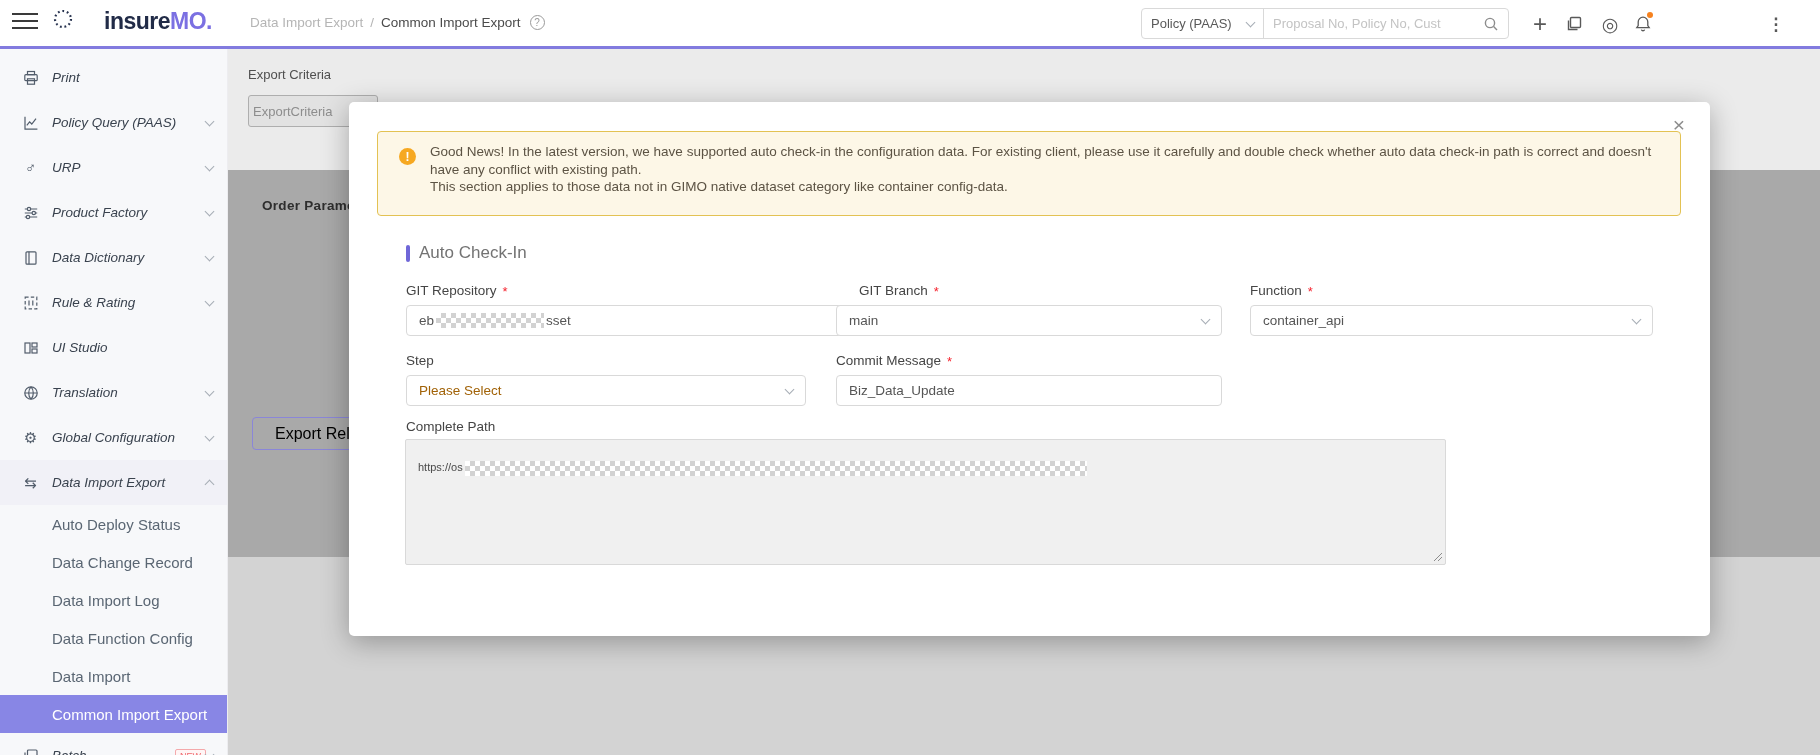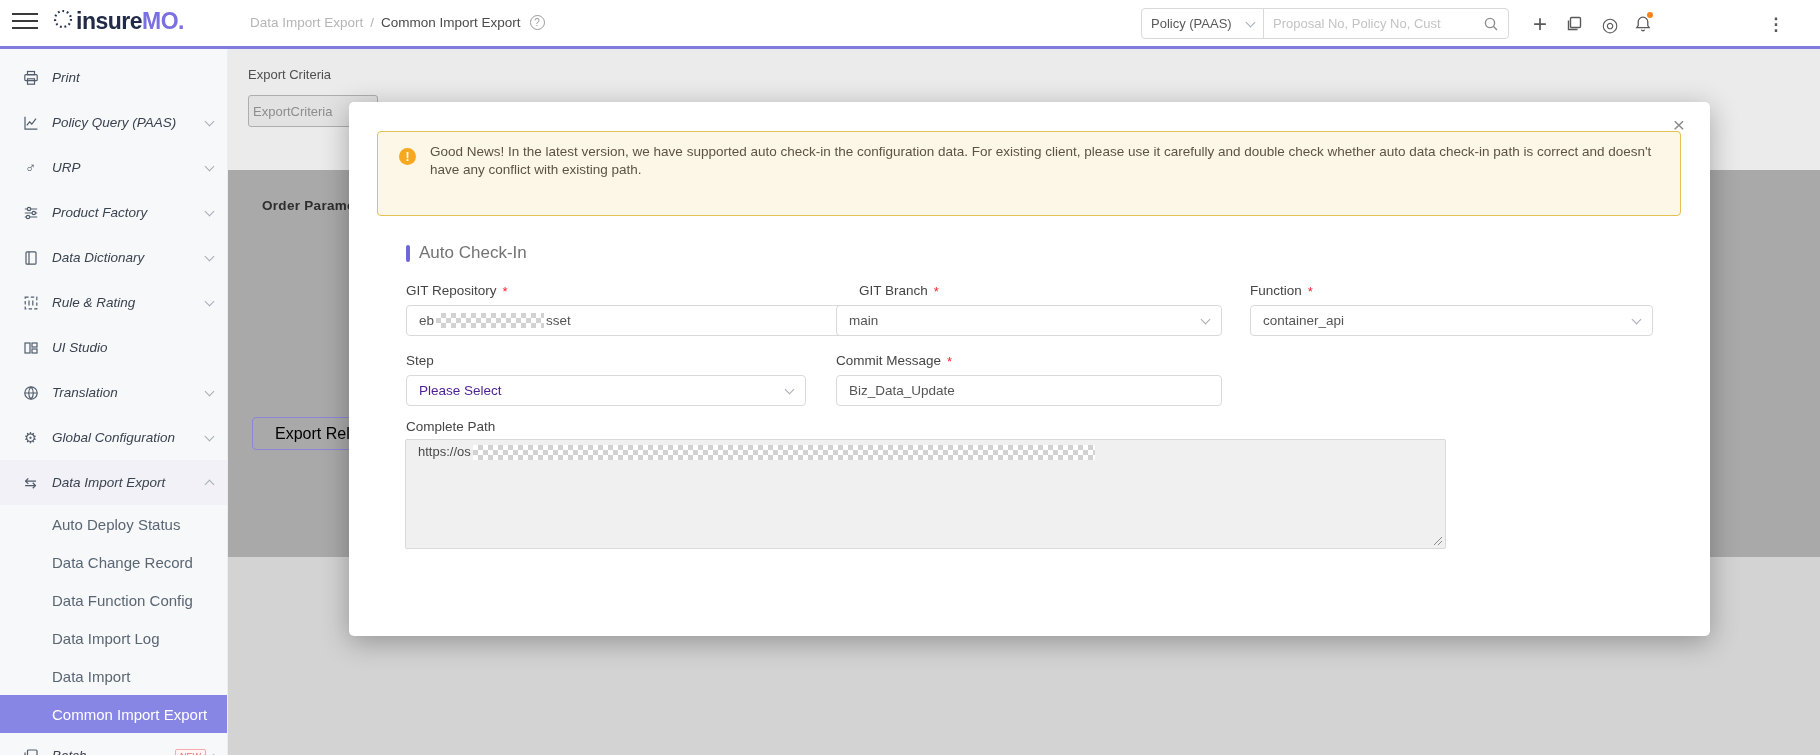--- a/index.html
+++ b/index.html
@@ -5,21 +5,21 @@
   * { margin:0; padding:0; box-sizing:border-box; }
   html,body { width:1820px; height:755px; overflow:hidden; background:#fff;
     font-family:"Liberation Sans", sans-serif; }
   #app { position:relative; width:1820px; height:755px; }
 
   
   .hdr { position:absolute; left:0; top:0; width:1820px; height:49px; background:#fff;
          border-bottom:3px solid #827bdf; z-index:30; }
   .hamburger { position:absolute; left:12px; top:13px; width:26px; height:20px; cursor:pointer; }
   .hamburger i { display:block; height:2px; background:#3a3a3a; margin-bottom:5px; }
-  .logo { position:absolute; left:52px; top:8px; display:flex; align-items:center; }
+  .logo { position:absolute; left:52px; top:8px; display:flex; align-items:center;gap:28px; }
   .logo-mark { margin-right:2px; margin-top:-6px; }
   .logo-text { font-size:23px; font-weight:bold; letter-spacing:-0.5px; }
   .logo-insure { color:#212b47; }
   .logo-mo { color:#7b70e2; }
   .crumb { position:absolute; left:250px; top:15px; font-size:13.5px; display:flex; align-items:center; gap:7px; }
   .crumb-parent { color:#b5b5b5; }
   .crumb-sep { color:#b5b5b5; }
   .crumb-cur { color:#4b4b4b; }
   .help-ic { width:15px; height:15px; border:1px solid #9a9a9a; border-radius:50%; color:#9a9a9a;
              font-size:10px; display:flex; align-items:center; justify-content:center; margin-left:2px; }
@@ -87,34 +87,34 @@
   .section-title { position:absolute; left:57px; top:141px; display:flex; align-items:center; }
   .st-bar { width:4px; height:17px; background:#6f67d8; border-radius:2px; margin-right:9px; }
   .st-text { font-size:17px; color:#737373; }
   .f-label { position:absolute; font-size:13.5px; color:#454545; display:flex; gap:6px; }
   .req { color:#f5222d; font-size:13px; margin-top:1px; }
   .sel, .inp, { }
   .sel { position:absolute; height:31px; border:1px solid #d9d9d9; border-radius:4px; background:#fff;
          display:flex; align-items:center; padding:0 12px; font-size:13.5px; color:#555;
          justify-content:space-between; cursor:pointer; }
   .sel .val { display:flex; align-items:center; overflow:hidden; white-space:nowrap; }
-  .sel .ph { color:#4c1d95; }
+  .sel .ph { color:#a16207; }
   .inp { position:absolute; height:31px; border:1px solid #d9d9d9; border-radius:4px; background:#fff;
          font-size:13.5px; color:#555; padding:0 12px; font-family:"Liberation Sans",sans-serif; outline:none; }
   .checker { display:inline-block; vertical-align:middle; height:15px; background-color:#fff;
     background-image:
       linear-gradient(45deg,#d2d2d2 25%,transparent 25%),
       linear-gradient(-45deg,#d2d2d2 25%,transparent 25%),
       linear-gradient(45deg,transparent 75%,#d2d2d2 75%),
       linear-gradient(-45deg,transparent 75%,#d2d2d2 75%);
     background-size:10px 10px; background-position:0 0,0 5px,5px -5px,-5px 0; }
   .checker-sm { width:108px; margin:0 2px; }
   .checker-lg { width:622px; margin-left:2px; }
-  .textarea { position:absolute; left:56px; top:337px; width:1041px; height:110px; background:#f0f0f0;
-              border:1px solid #d9d9d9; border-radius:2px; padding:4px 12px; font-size:13px; color:#4a4a4a; }
+  .textarea { position:absolute; left:56px; top:337px; width:1041px; height:126px; background:#f0f0f0;
+              border:1px solid #d9d9d9; border-radius:2px; padding:21px 12px; font-size:11px; color:#4a4a4a; }
   .resize-h { position:absolute; right:2px; bottom:2px; width:11px; height:11px; cursor:nwse-resize; }
 
   svg { display:block; }
 </style>
 </head>
 <body>
 
 <div id="app">
 
   <div class="hdr">
@@ -276,24 +276,24 @@
       <span class="chev up"></span>
     </div>
 
     <div class="sb-sub">
       <span class="sb-sub-label">Auto Deploy Status</span>
     </div>
     <div class="sb-sub">
       <span class="sb-sub-label">Data Change Record</span>
     </div>
     <div class="sb-sub">
+      <span class="sb-sub-label">Data Import Log</span>
+    </div>
+    <div class="sb-sub">
       <span class="sb-sub-label">Data Function Config</span>
-    </div>
-    <div class="sb-sub">
-      <span class="sb-sub-label">Data Import Log</span>
     </div>
     <div class="sb-sub">
       <span class="sb-sub-label">Data Import</span>
     </div>
     <div class="sb-sub active">
       <span class="sb-sub-label">Common Import Export</span>
     </div>
 
     <div class="sb-item">
       <span class="sb-ico">
@@ -319,20 +319,21 @@
     </div>
     <div class="bg-bottom"></div>
   </div>
 
   <div class="modal">
     <div class="m-close">×</div>
 
     <div class="alert">
       <span class="alert-ico">!</span>
       <p>Good News! In the latest version, we have supported auto check-in the configuration data. For existing client, please use it carefully and double check whether auto data check-in path is correct and doesn't have any conflict with existing path.</p>
+      <p>This section applies to those data not in GIMO native dataset category like container config-data.</p>
     </div>
 
     <div class="section-title">
       <span class="st-bar"></span>
       <span class="st-text">Auto Check-In</span>
     </div>
 
     <div class="f-label" style="left:57px; top:181px;">
       <span>GIT Repository</span>
         <span class="req">*</span>

